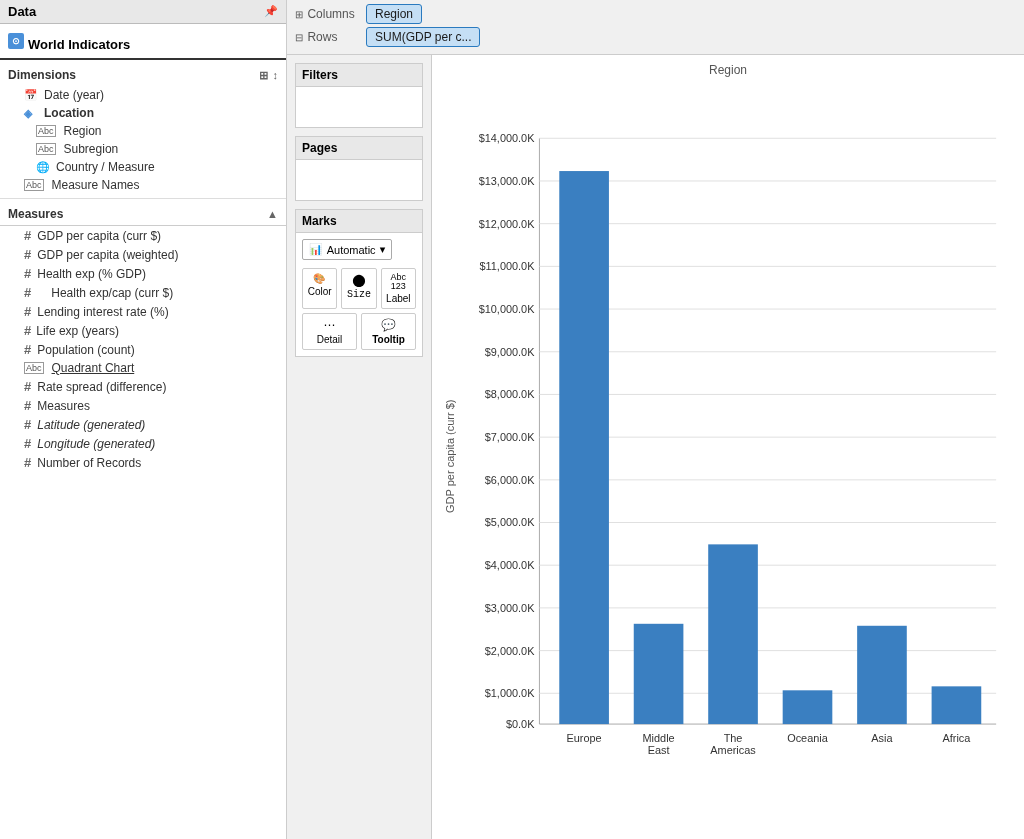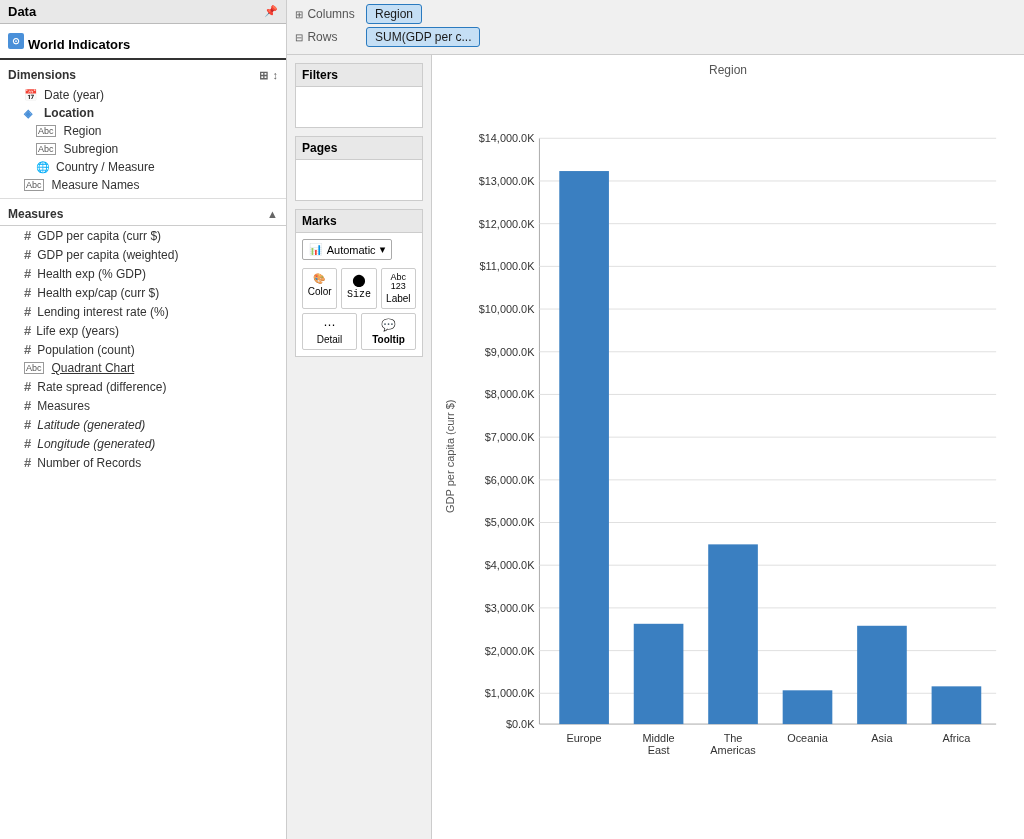--- a/index.html
+++ b/index.html
@@ -327,21 +327,21 @@
       <div class="dim-item indent1">
         <span style="font-size:13px; color:#666; font-weight:bold;">#</span>
         <span style="margin-left:2px;">GDP per capita (weighted)</span>
       </div>
       <div class="dim-item indent1">
         <span style="font-size:13px; color:#666; font-weight:bold;">#</span>
         <span style="margin-left:2px;">Health exp (% GDP)</span>
       </div>
       <div class="dim-item indent1">
         <span style="font-size:13px; color:#666; font-weight:bold;">#</span>
-        <span style="margin-left:2px;">Health exp/cap (curr $)</span>
+        <span style="margin-left:16px;">Health exp/cap (curr $)</span>
       </div>
       <div class="dim-item indent1">
         <span style="font-size:13px; color:#666; font-weight:bold;">#</span>
         <span style="margin-left:2px;">Lending interest rate (%)</span>
       </div>
       <div class="dim-item indent1">
         <span style="font-size:13px; color:#666; font-weight:bold;">#</span>
         <span style="margin-left:1px;text-align:center;">Life exp (years)</span>
       </div>
       <div class="dim-item indent1">

